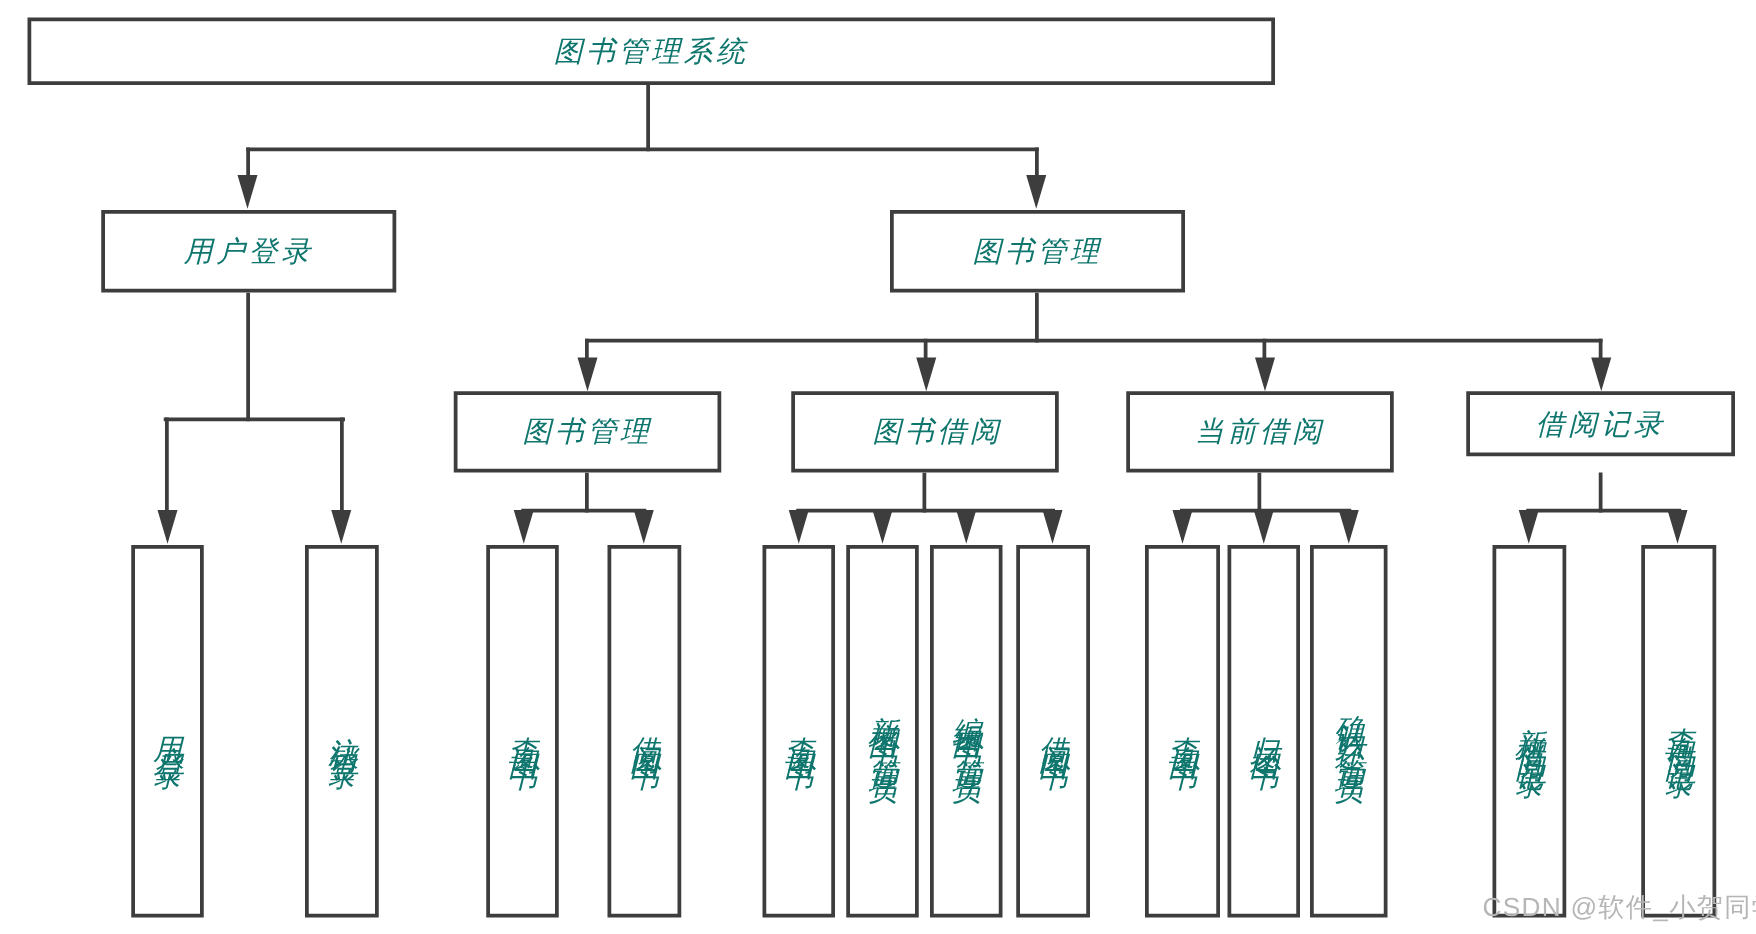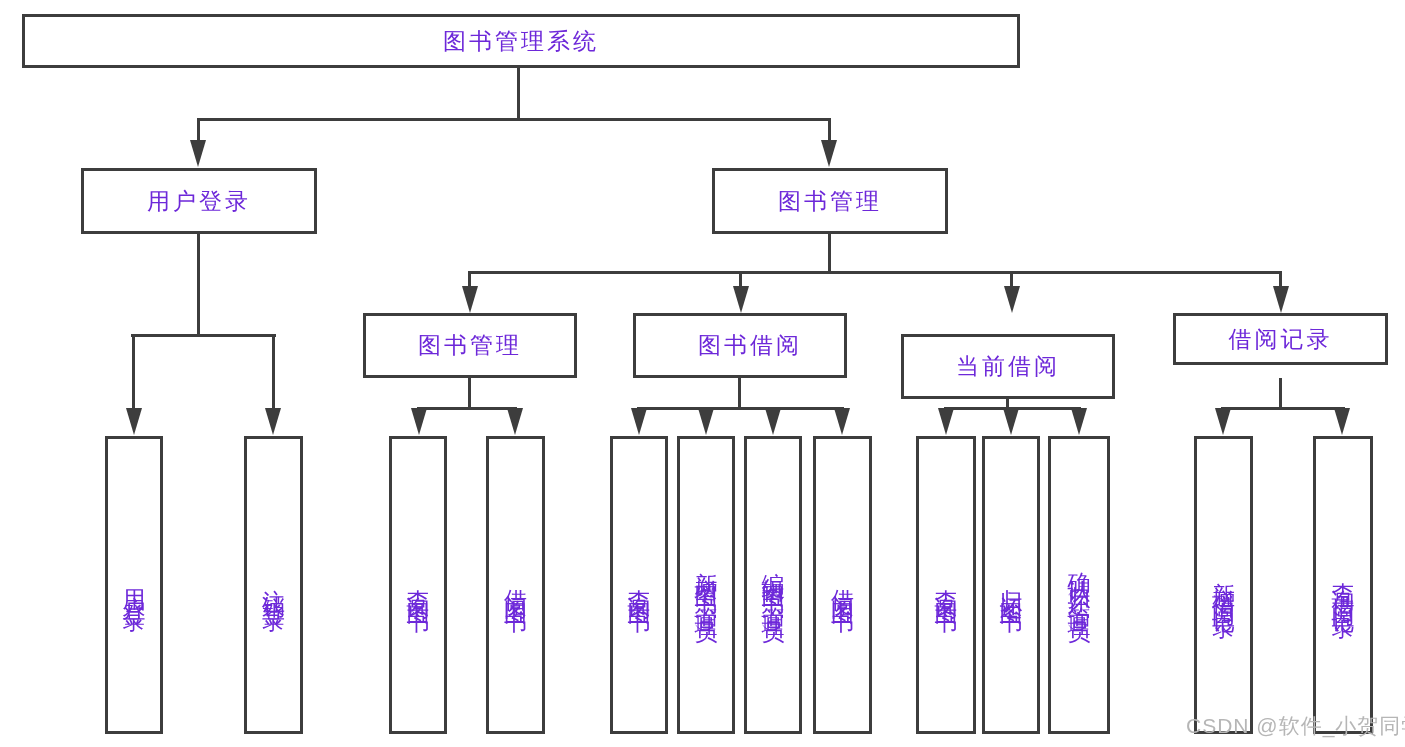--- a/index.html
+++ b/index.html
@@ -2,21 +2,21 @@
 <html><head>
 <meta charset="utf-8">
 <style>
   html,body{margin:0;padding:0;background:#ffffff;}
   .canvas{
     position:relative;width:1405px;height:747px;background:#ffffff;
     font-family:"Liberation Sans","DejaVu Sans",sans-serif;overflow:hidden;
   }
   .box{
     position:absolute;box-sizing:border-box;border:3px solid #3d3d3d;background:#ffffff;
-    display:flex;align-items:center;justify-content:center;color:#6d28d9;z-index:2;
+    display:flex;align-items:center;justify-content:center;color:#0f766e;z-index:2;font-style:italic;
   }
   .hbox{font-size:23px;letter-spacing:3px;white-space:nowrap;}
   .vtext{
     writing-mode:vertical-rl;text-orientation:mixed;
     font-size:23px;letter-spacing:7px;line-height:1;white-space:nowrap;
   }
   .hline{position:absolute;height:3px;background:#3d3d3d;z-index:1;}
   .vline{position:absolute;width:3px;background:#3d3d3d;z-index:1;}
   .tri{
     position:absolute;width:0;height:0;z-index:1;
@@ -43,21 +43,21 @@
   <div class="box hbox" style="left:712px;top:168px;width:236px;height:66px;">
     <span>图书管理</span>
   </div>
 
   <div class="box hbox" style="left:363px;top:313px;width:214px;height:65px;">
     <span>图书管理</span>
   </div>
   <div class="box hbox" style="left:633px;top:313px;width:214px;height:65px;padding-left:20px;">
     <span>图书借阅</span>
   </div>
-  <div class="box hbox" style="left:901px;top:313px;width:214px;height:65px;margin-top:21px;">
+  <div class="box hbox" style="left:901px;top:313px;width:214px;height:65px;">
     <span>当前借阅</span>
   </div>
   <div class="box hbox" style="left:1173px;top:313px;width:215px;height:52px;">
     <span>借阅记录</span>
   </div>
 
   <div class="box" style="left:105px;top:436px;width:58px;height:298px;">
     <span class="vtext">用户登录</span>
   </div>
   <div class="box" style="left:244px;top:436px;width:59px;height:298px;">

